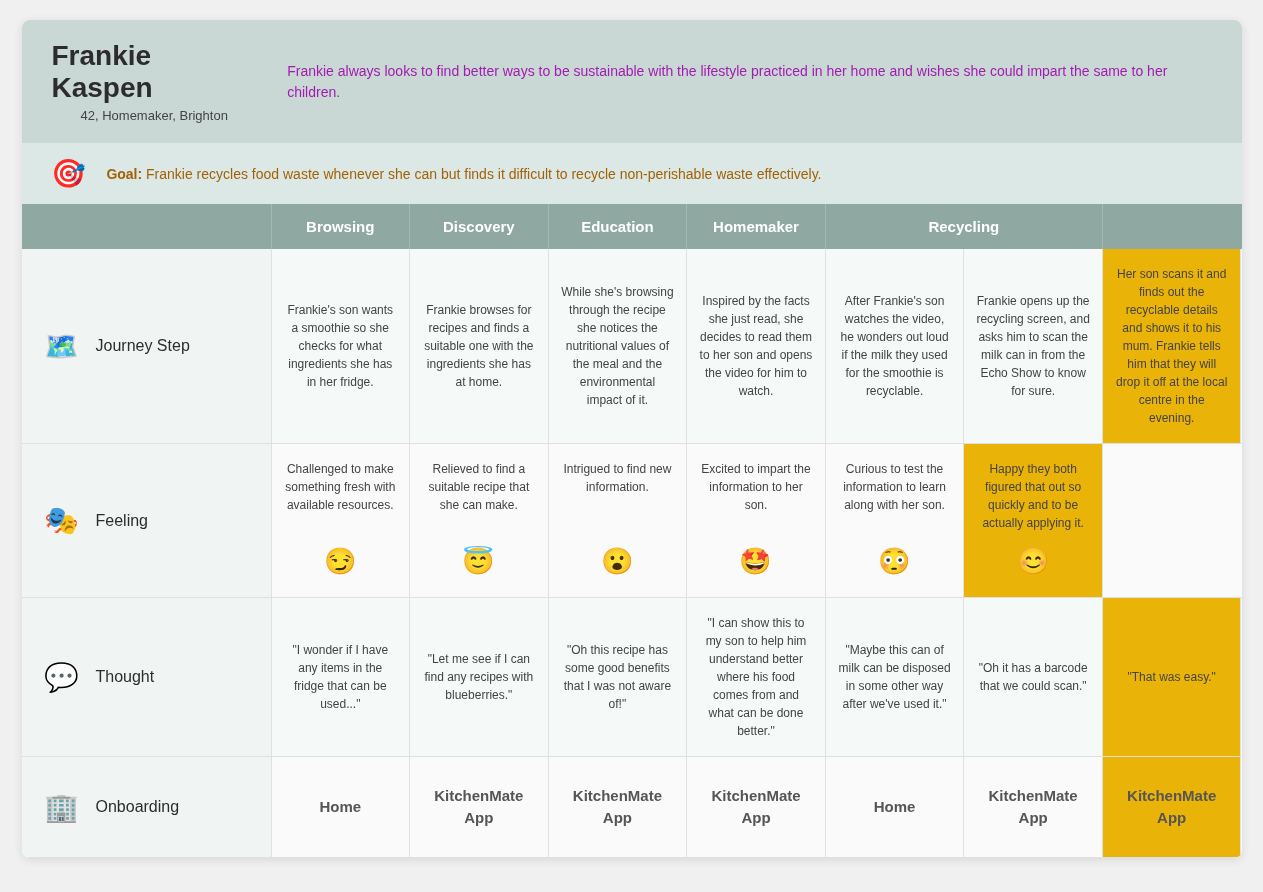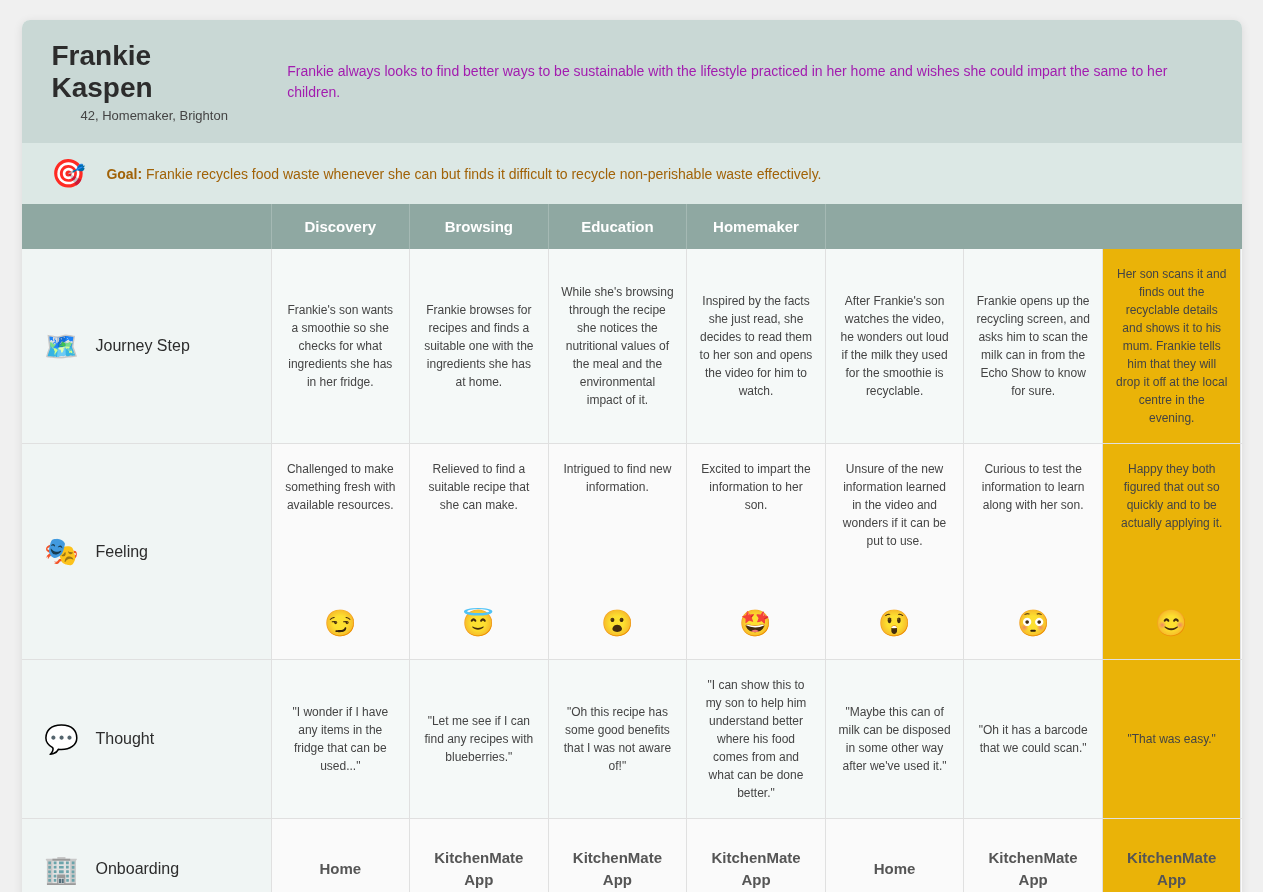--- a/index.html
+++ b/index.html
@@ -26,21 +26,21 @@
     
     .journey-table { display: flex; flex-direction: column; }
     .table-row { display: grid; grid-template-columns: 250px repeat(7, 1fr); border-bottom: 1px solid #e0e0e0; background: #fafafa; }
     .table-row:nth-child(odd) { background: #f5f9f8; }
     .row-header { display: flex; align-items: center; gap: 14px; padding: 20px 20px; border-right: 1px solid #e0e0e0; background: #f0f5f4; }
     .row-icon { font-size: 28px; width: 40px; text-align: center; }
     .row-label { font-size: 16px; font-weight: normal; color: #2c2c2c; }
     .cell { padding: 16px 12px; text-align: center; font-size: 12px; color: #444; line-height: 1.5; border-right: 1px solid #e0e0e0; display: flex; flex-direction: column; align-items: center; justify-content: center; }
     .cell-emoji { font-size: 26px; margin-top: 10px; }
 
-    .feeling-row .cell { flex-direction: column; justify-content: space-between; padding: 16px 12px; min-height: 130px; gap: 44px; }
+    .feeling-row .cell { flex-direction: column; justify-content: space-between; padding: 16px 12px; min-height: 130px; }
 
     .touchpoint-row { background: #fafafa; }
     .touchpoint-row .cell { font-size: 15px; color: #555; min-height: 100px; font-weight: bold; }
 
     
     .recycling-cell { background: #eab308; }
   </style>
 </head>
 <body>
 
@@ -57,24 +57,25 @@
   <div class="goal-bar">
     <div class="goal-icon">🎯</div>
     <div class="goal-text">
       <strong>Goal:</strong>
       <span>Frankie recycles food waste whenever she can but finds it difficult to recycle non-perishable waste effectively.</span>
     </div>
   </div>
 
   <div class="col-headers">
     <div class="col-header"></div>
+    <div class="col-header">Browsing</div>
     <div class="col-header">Discovery</div>
-    <div class="col-header">Browsing</div>
     <div class="col-header">Education</div>
     <div class="col-header">Homemaker</div>
+    <div class="col-header" style="grid-column: span 2;">Recycling</div>
   </div>
 
   <div class="journey-table">
 
     <div class="table-row">
       <div class="row-header">
         <div class="row-icon">🗺️</div>
         <div class="row-label">Journey Step</div>
       </div>
       <div class="cell">Frankie's son wants a smoothie so she checks for what ingredients she has in her fridge.</div>
@@ -99,24 +100,20 @@
         <span>Relieved to find a suitable recipe that she can make.</span>
         <span class="cell-emoji">😇</span>
       </div>
       <div class="cell">
         <span>Intrigued to find new information.</span>
         <span class="cell-emoji">😮</span>
       </div>
       <div class="cell">
         <span>Excited to impart the information to her son.</span>
         <span class="cell-emoji">🤩</span>
-      </div>
-      <div class="cell">
-        <span>Unsure of the new information learned in the video and wonders if it can be put to use.</span>
-        <span class="cell-emoji">😲</span>
       </div>
       <div class="cell">
         <span>Curious to test the information to learn along with her son.</span>
         <span class="cell-emoji">😳</span>
       </div>
       <div class="cell recycling-cell">
         <span>Happy they both figured that out so quickly and to be actually applying it.</span>
         <span class="cell-emoji">😊</span>
       </div>
     </div>

